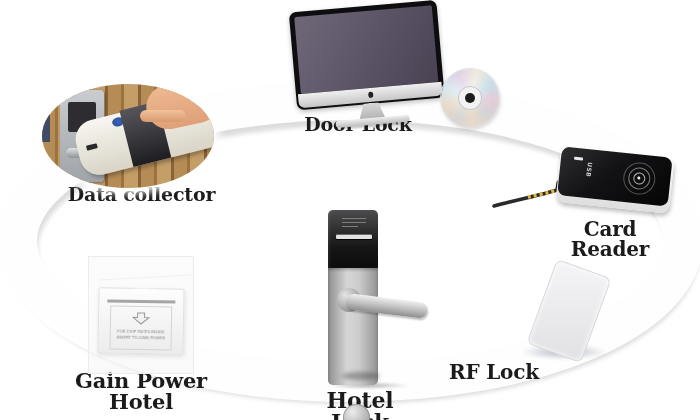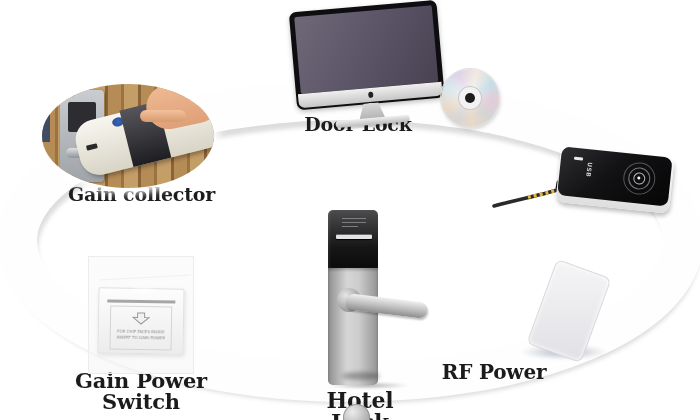--- a/index.html
+++ b/index.html
@@ -157,21 +157,21 @@
       <div class="dc-lever"></div>
     </div>
     <div class="dc-device">
       <div class="dc-logo"></div>
       <div class="dc-band"></div>
       <div class="dc-port"></div>
     </div>
     <div class="dc-hand"></div>
     <div class="dc-finger"></div>
   </div>
-  <div class="label" style="left:59px;top:185px;width:165px;font-size:19px;">Gain collector</div>
+  <div class="label" style="left:59px;top:185px;width:165px;font-size:19px;">Data collector</div>
 
   <div class="abs imac">
     <div class="imac-monitor">
       <div class="imac-screen"></div>
       <div class="imac-chin">
         <div class="imac-logo"></div>
       </div>
     </div>
     <div class="imac-neck"></div>
     <div class="imac-base"></div>
@@ -199,20 +199,21 @@
       <div class="reader-ind"></div>
       <div class="reader-usb">USB</div>
       <div class="rfid">
         <i class="r1"></i>
           <i class="r2"></i>
           <i class="r3"></i>
           <i class="dot"></i>
       </div>
     </div>
   </div>
+  <div class="label" style="left:545px;top:219px;width:130px;font-size:20px;">Card Reader</div>
 
   <div class="abs lock">
     <div class="lock-shadow"></div>
     <div class="lock-head">
       <div class="lock-sticker-line" style="top:8px;"></div>
       <div class="lock-sticker-line" style="top:12px;"></div>
       <div class="lock-sticker-line" style="top:16px;width:16px;"></div>
       <div class="lock-slot"></div>
     </div>
     <div class="lock-body">
@@ -237,19 +238,19 @@
         <svg class="sw-arrow" width="18" height="13">
           <path d="M5.5,1 L12.5,1 L12.5,5.5 L17,5.5 L9,12 L1,5.5 L5.5,5.5 Z" fill="#f1f1f1" stroke="#9a9a9a" stroke-width="1"></path>
         </svg>
         <div class="sw-text">
           <div>FOR CHIP FACES INSIDE</div>
           <div>INSERT TO GAIN POWER</div>
         </div>
       </div>
     </div>
   </div>
-  <div class="label" style="left:41px;top:370px;width:200px;font-size:21px;">Gain Power Switch</div>
+  <div class="label" style="left:41px;top:370px;width:200px;font-size:21px;">Gain Power Hotel</div>
 
   <div class="abs rfcard-shadow"></div>
   <div class="abs rfcard"></div>
-  <div class="label" style="left:434px;top:362px;width:120px;font-size:20px;">RF Power</div>
+  <div class="label" style="left:434px;top:362px;width:120px;font-size:20px;">RF Lock</div>
 
 </div>
 
 </body></html>

